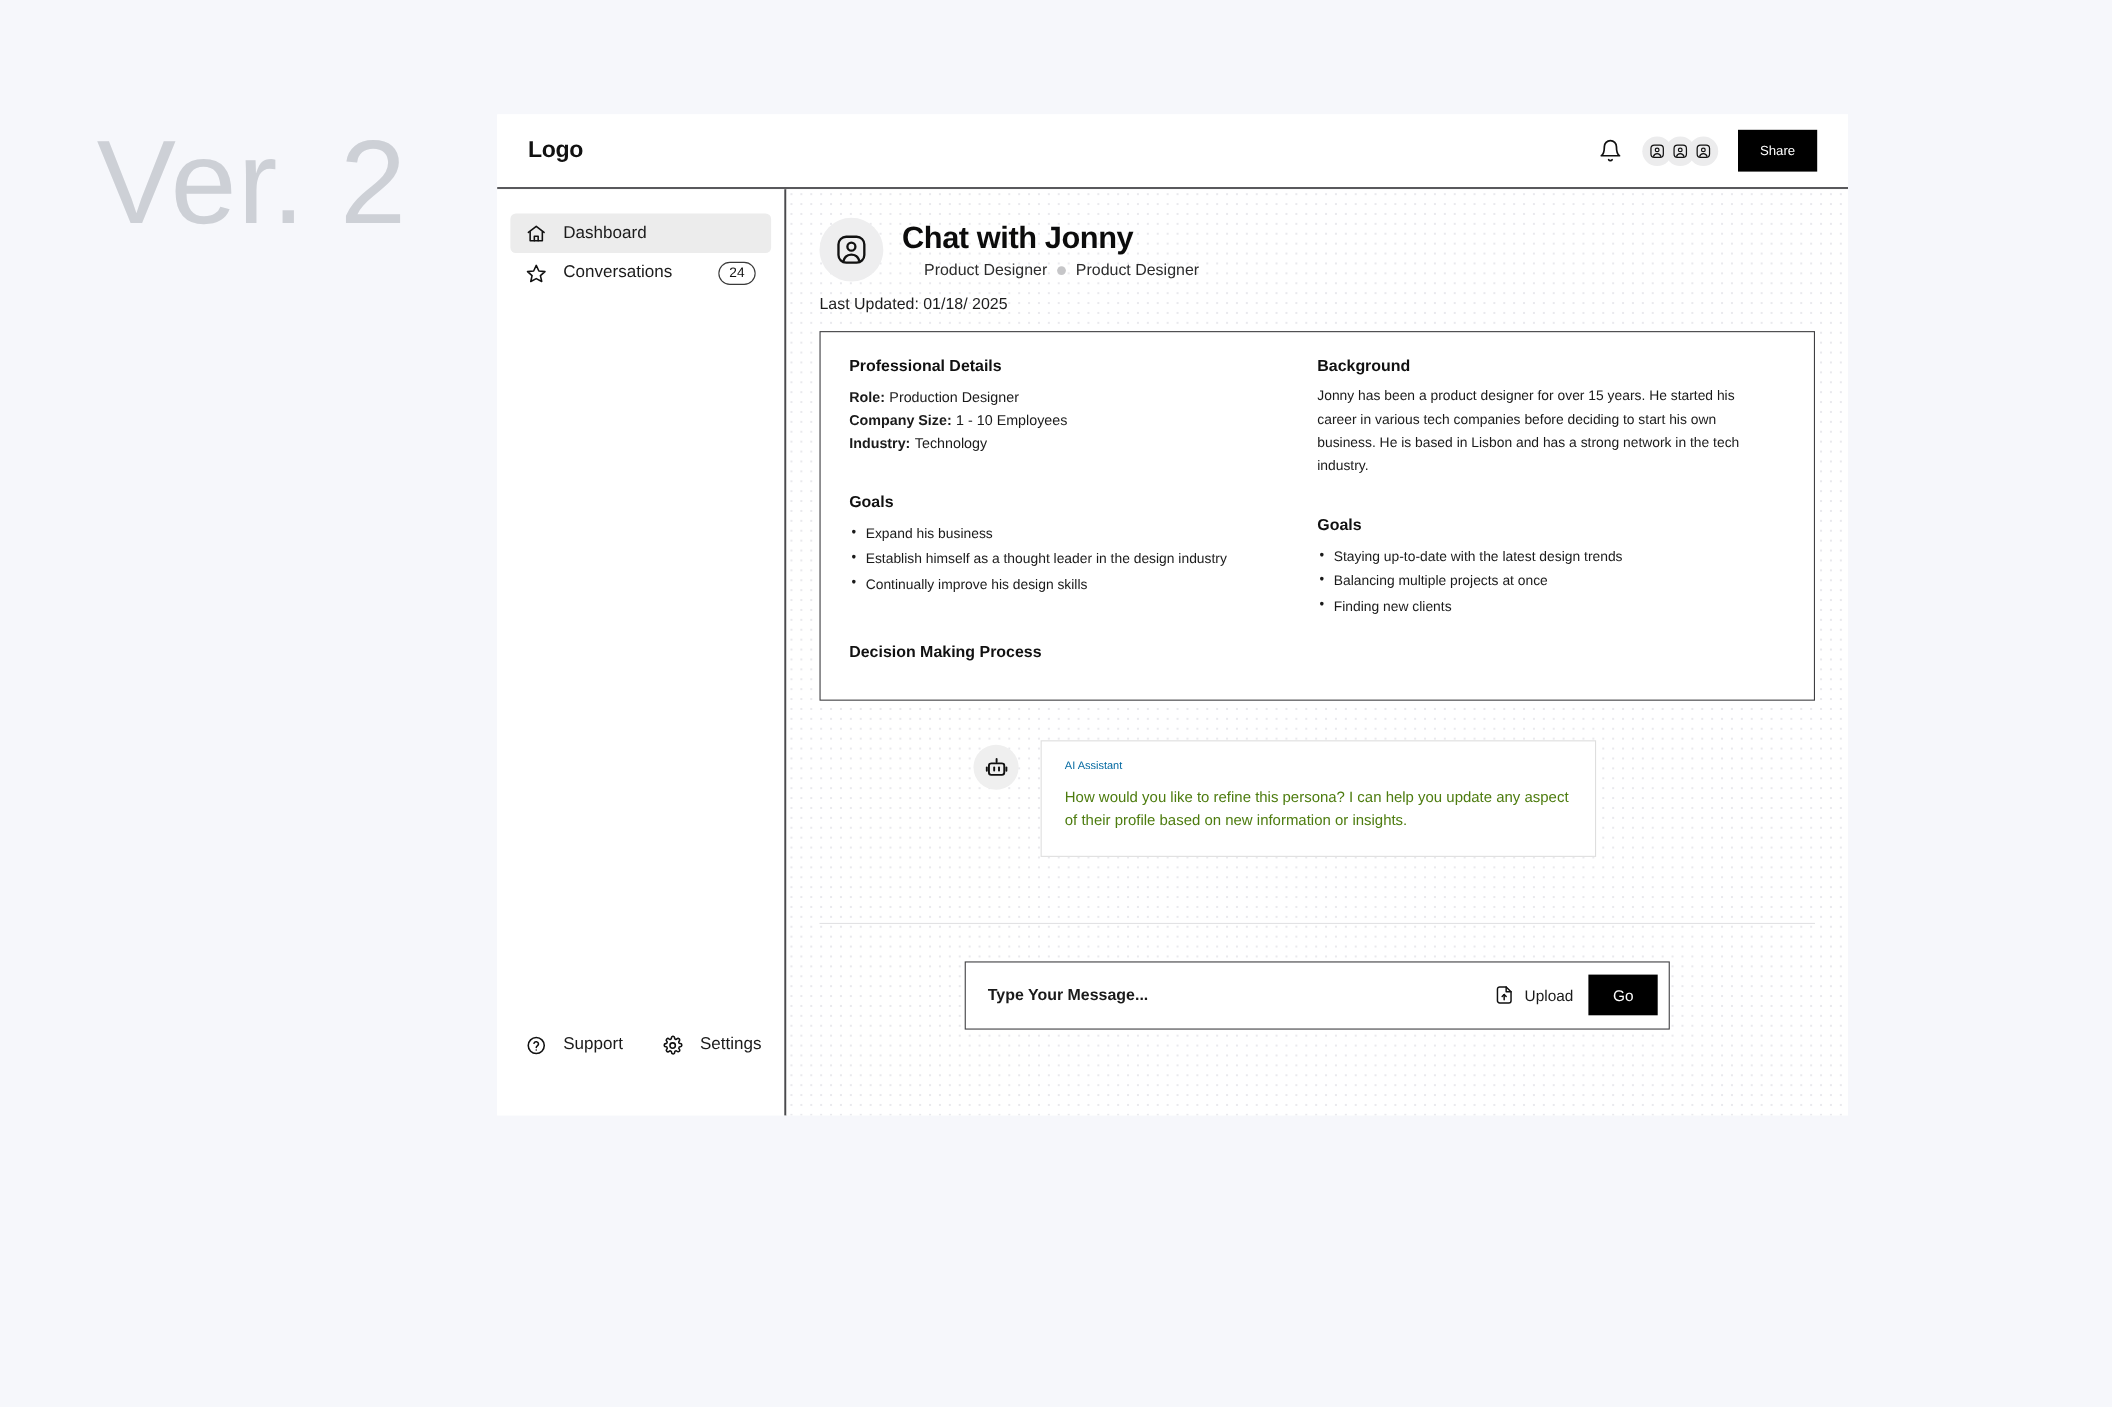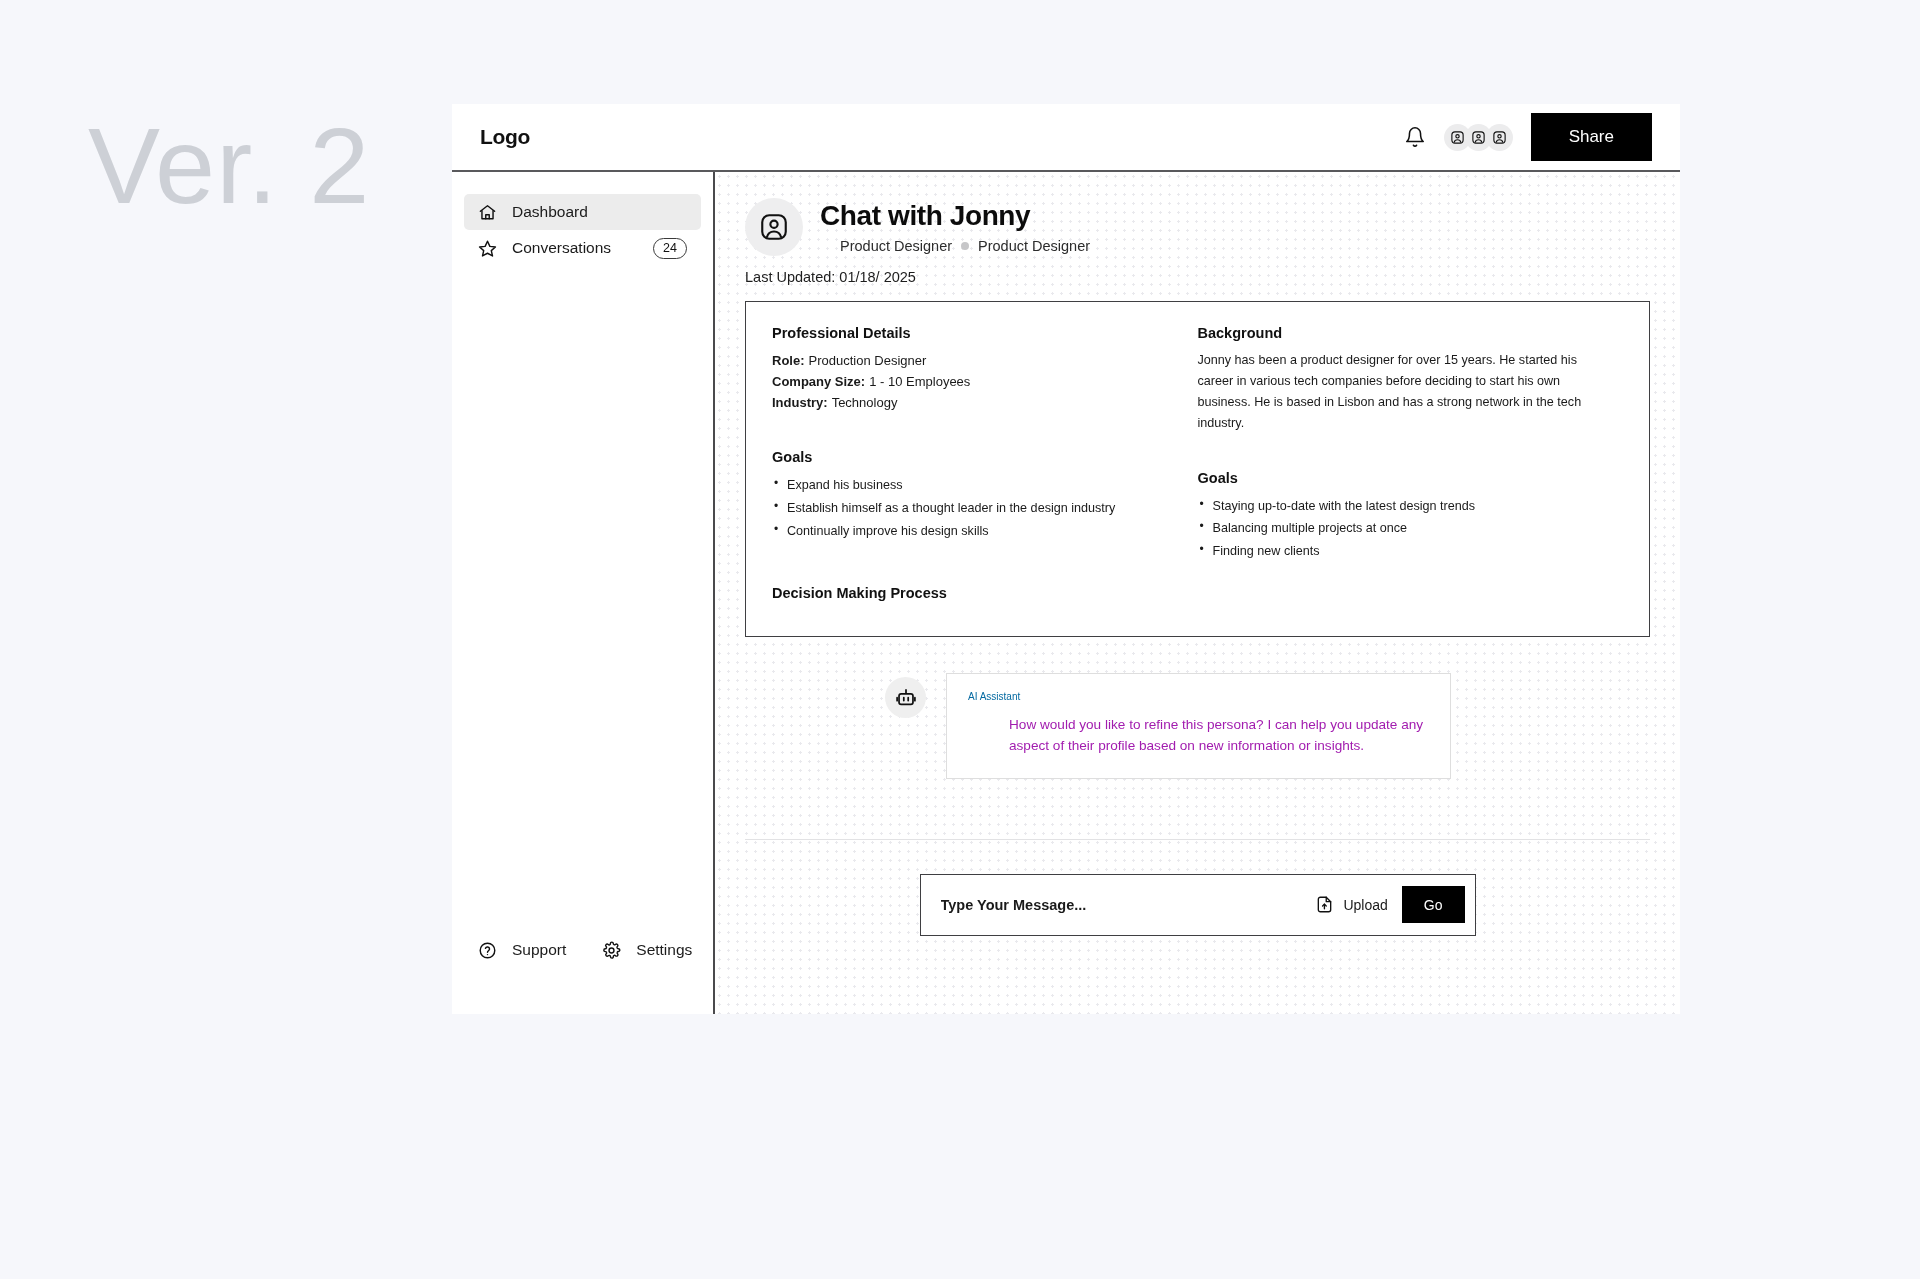--- a/index.html
+++ b/index.html
@@ -68,23 +68,23 @@
     border-radius: 50%;
     background: #ececed;
     display: flex; align-items: center; justify-content: center;
     margin-left: -6px;
   }
   .avatar-stack .av:first-child { margin-left: 0; }
   .av svg { width: 15px; height: 15px; display: block; }
   .share-btn {
     background: #000;
     color: #fff;
-    font-size: 17px;
-    height: 48px;
-    padding: 0 38px;
+    font-size: 12px;
+    height: 38px;
+    padding: 0 20px;
     border: none;
     display: flex;
     align-items: center;
     justify-content: center;
     cursor: pointer;
     font-family: "Liberation Sans", sans-serif;
   }
 
   
   .body-split { flex: 1; display: flex; min-height: 0; }
@@ -230,34 +230,34 @@
     margin-top: 4px;
   }
   .ai-avatar svg { width: 22px; height: 22px; display: block; }
   .ai-bubble {
     border: 1.3px solid #dedede;
     background: #fff;
     width: 505px;
     padding: 17px 21px 21px 21px;
   }
   .ai-name { font-size: 10px; color: #0369a1; }
-  .ai-text { font-size: 13.6px; color: #a21caf; line-height: 1.52; margin-top: 13px; margin-left: 41px; }
+  .ai-text { font-size: 13.6px; color: #4d7c0f; line-height: 1.52; margin-top: 13px; }
 
   
   .divider {
     margin-top: 60px;
     height: 1px;
     background: #e2e2e4;
     width: 100%;
   }
 
   
   .composer-wrap { display: flex; justify-content: center; margin-top: 34px; }
   .composer {
-    width: 556px;
+    width: 641px;
     height: 62px;
     border: 1.6px solid #3f3f42;
     background: #fff;
     display: flex;
     align-items: center;
     padding: 0 10px 0 20px;
   }
   .composer-input {
     flex: 1;
     border: none;

